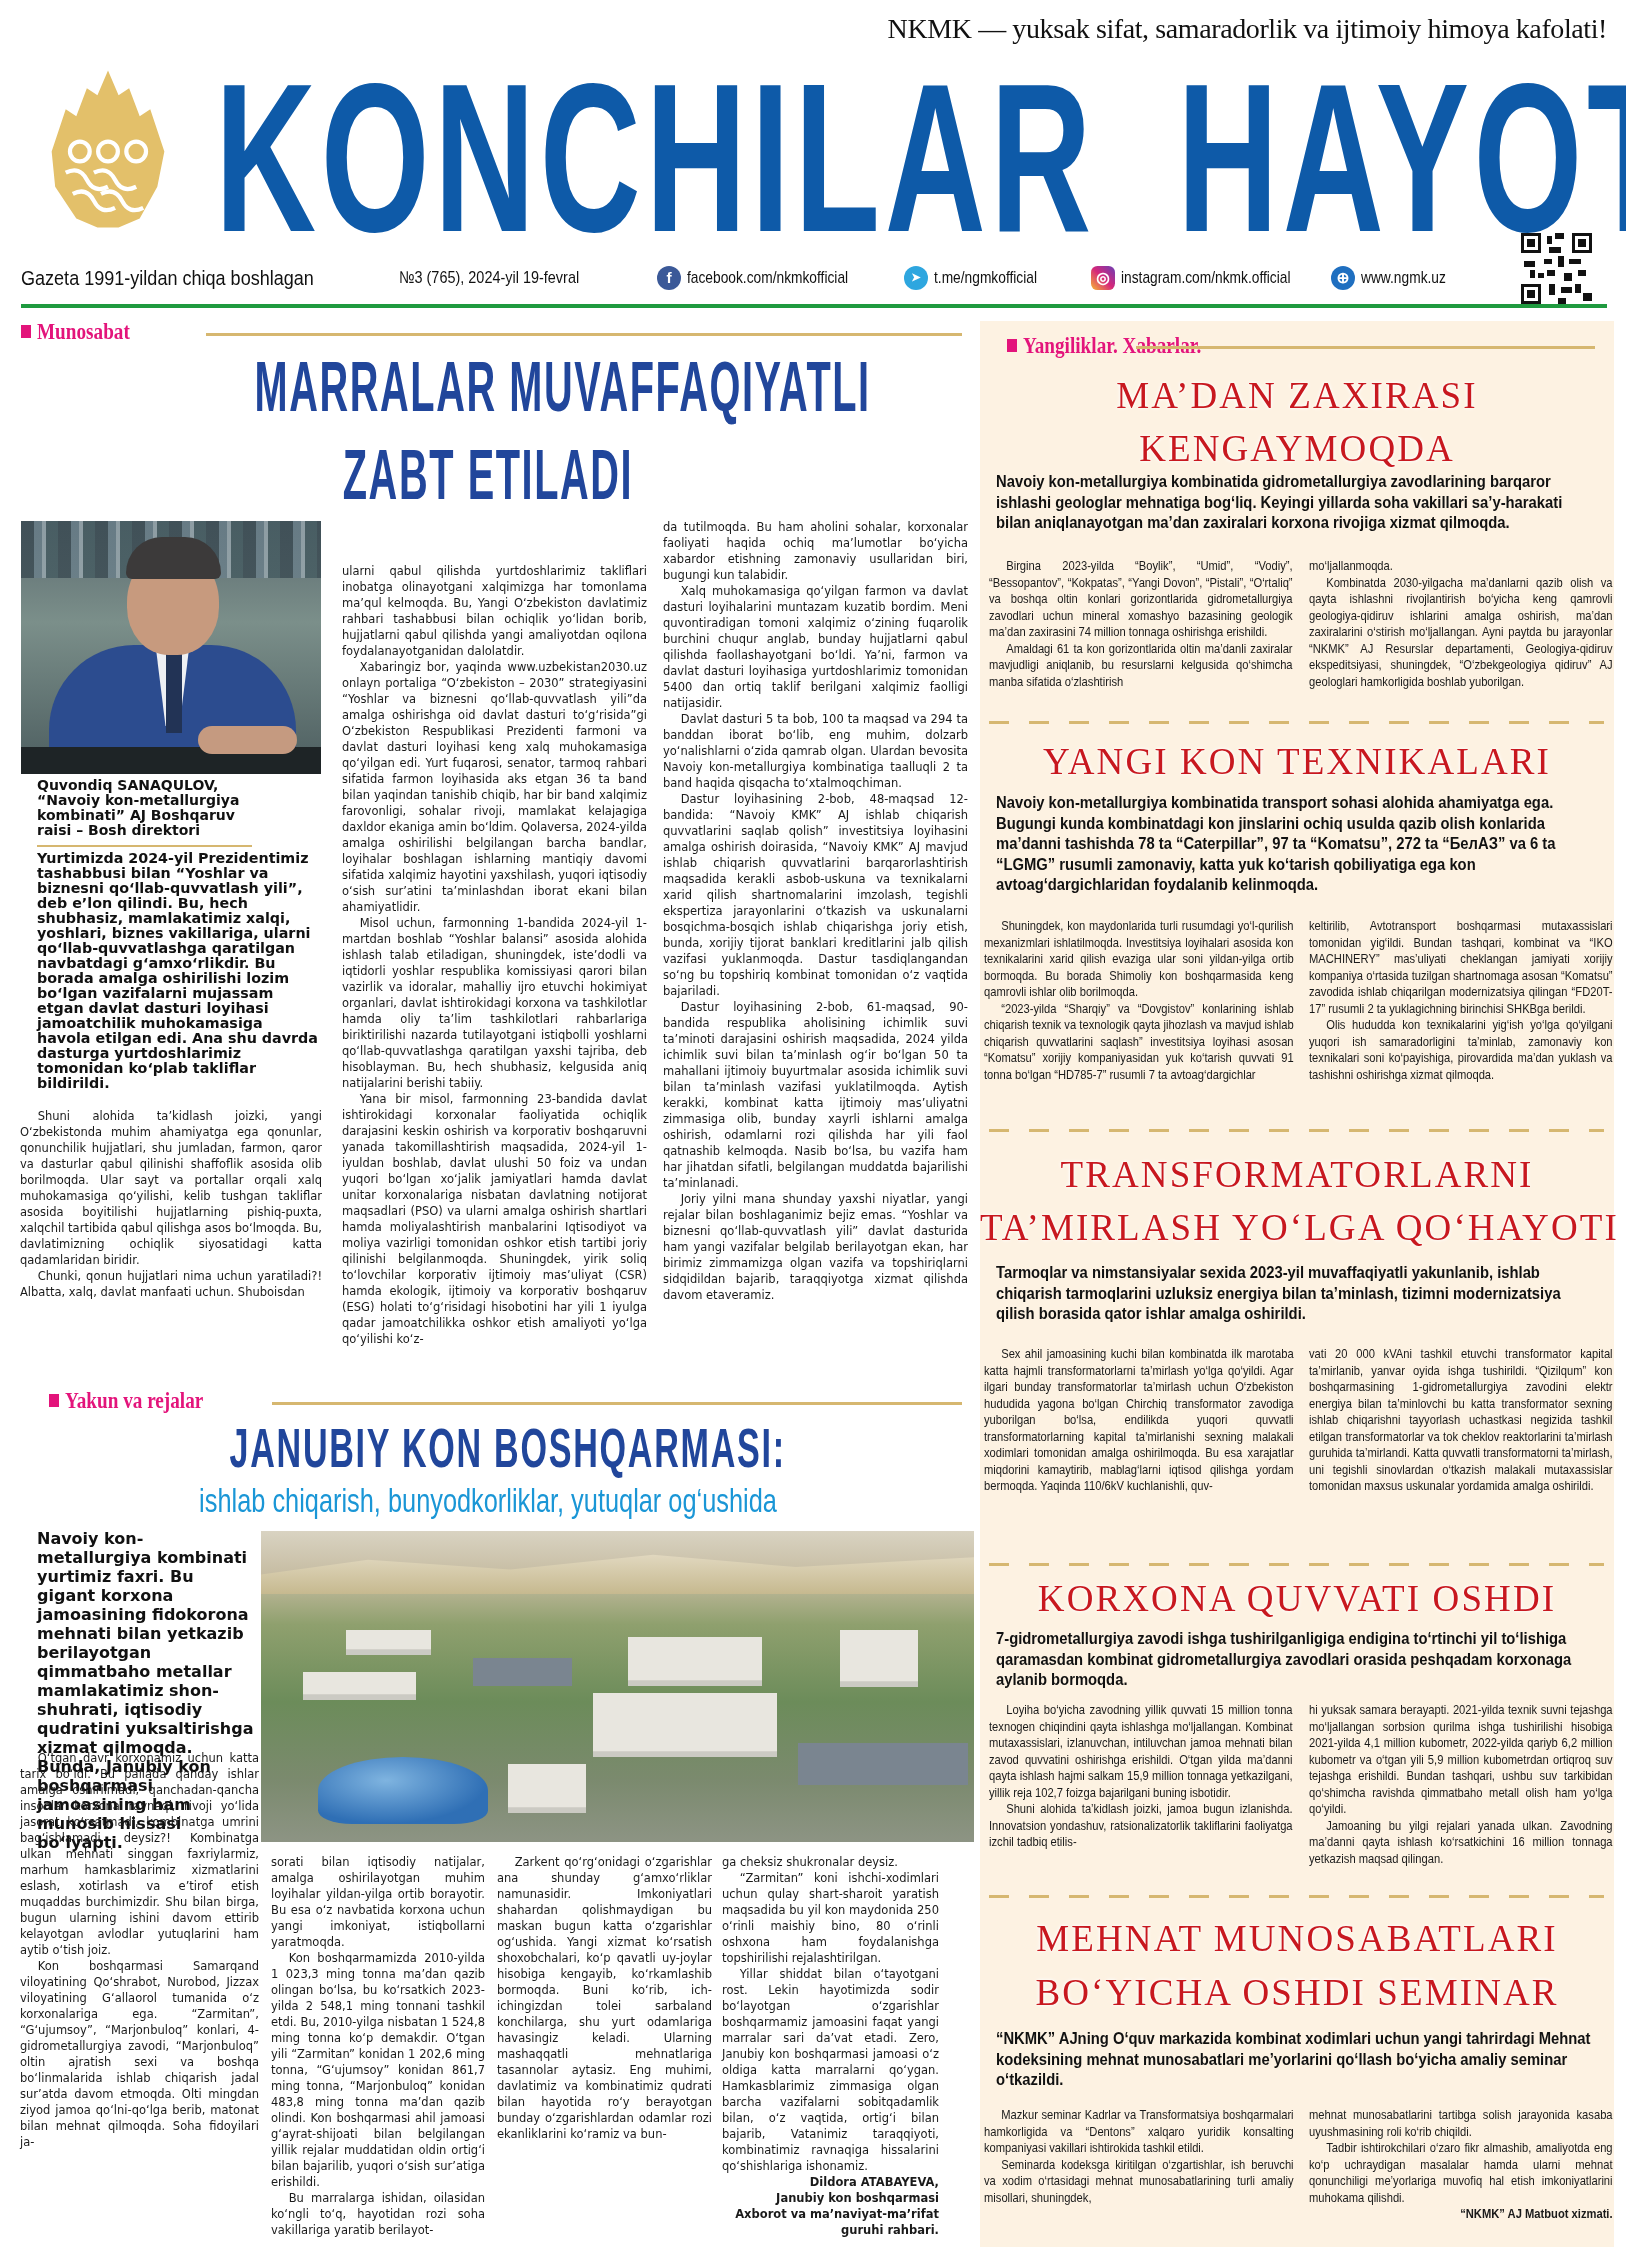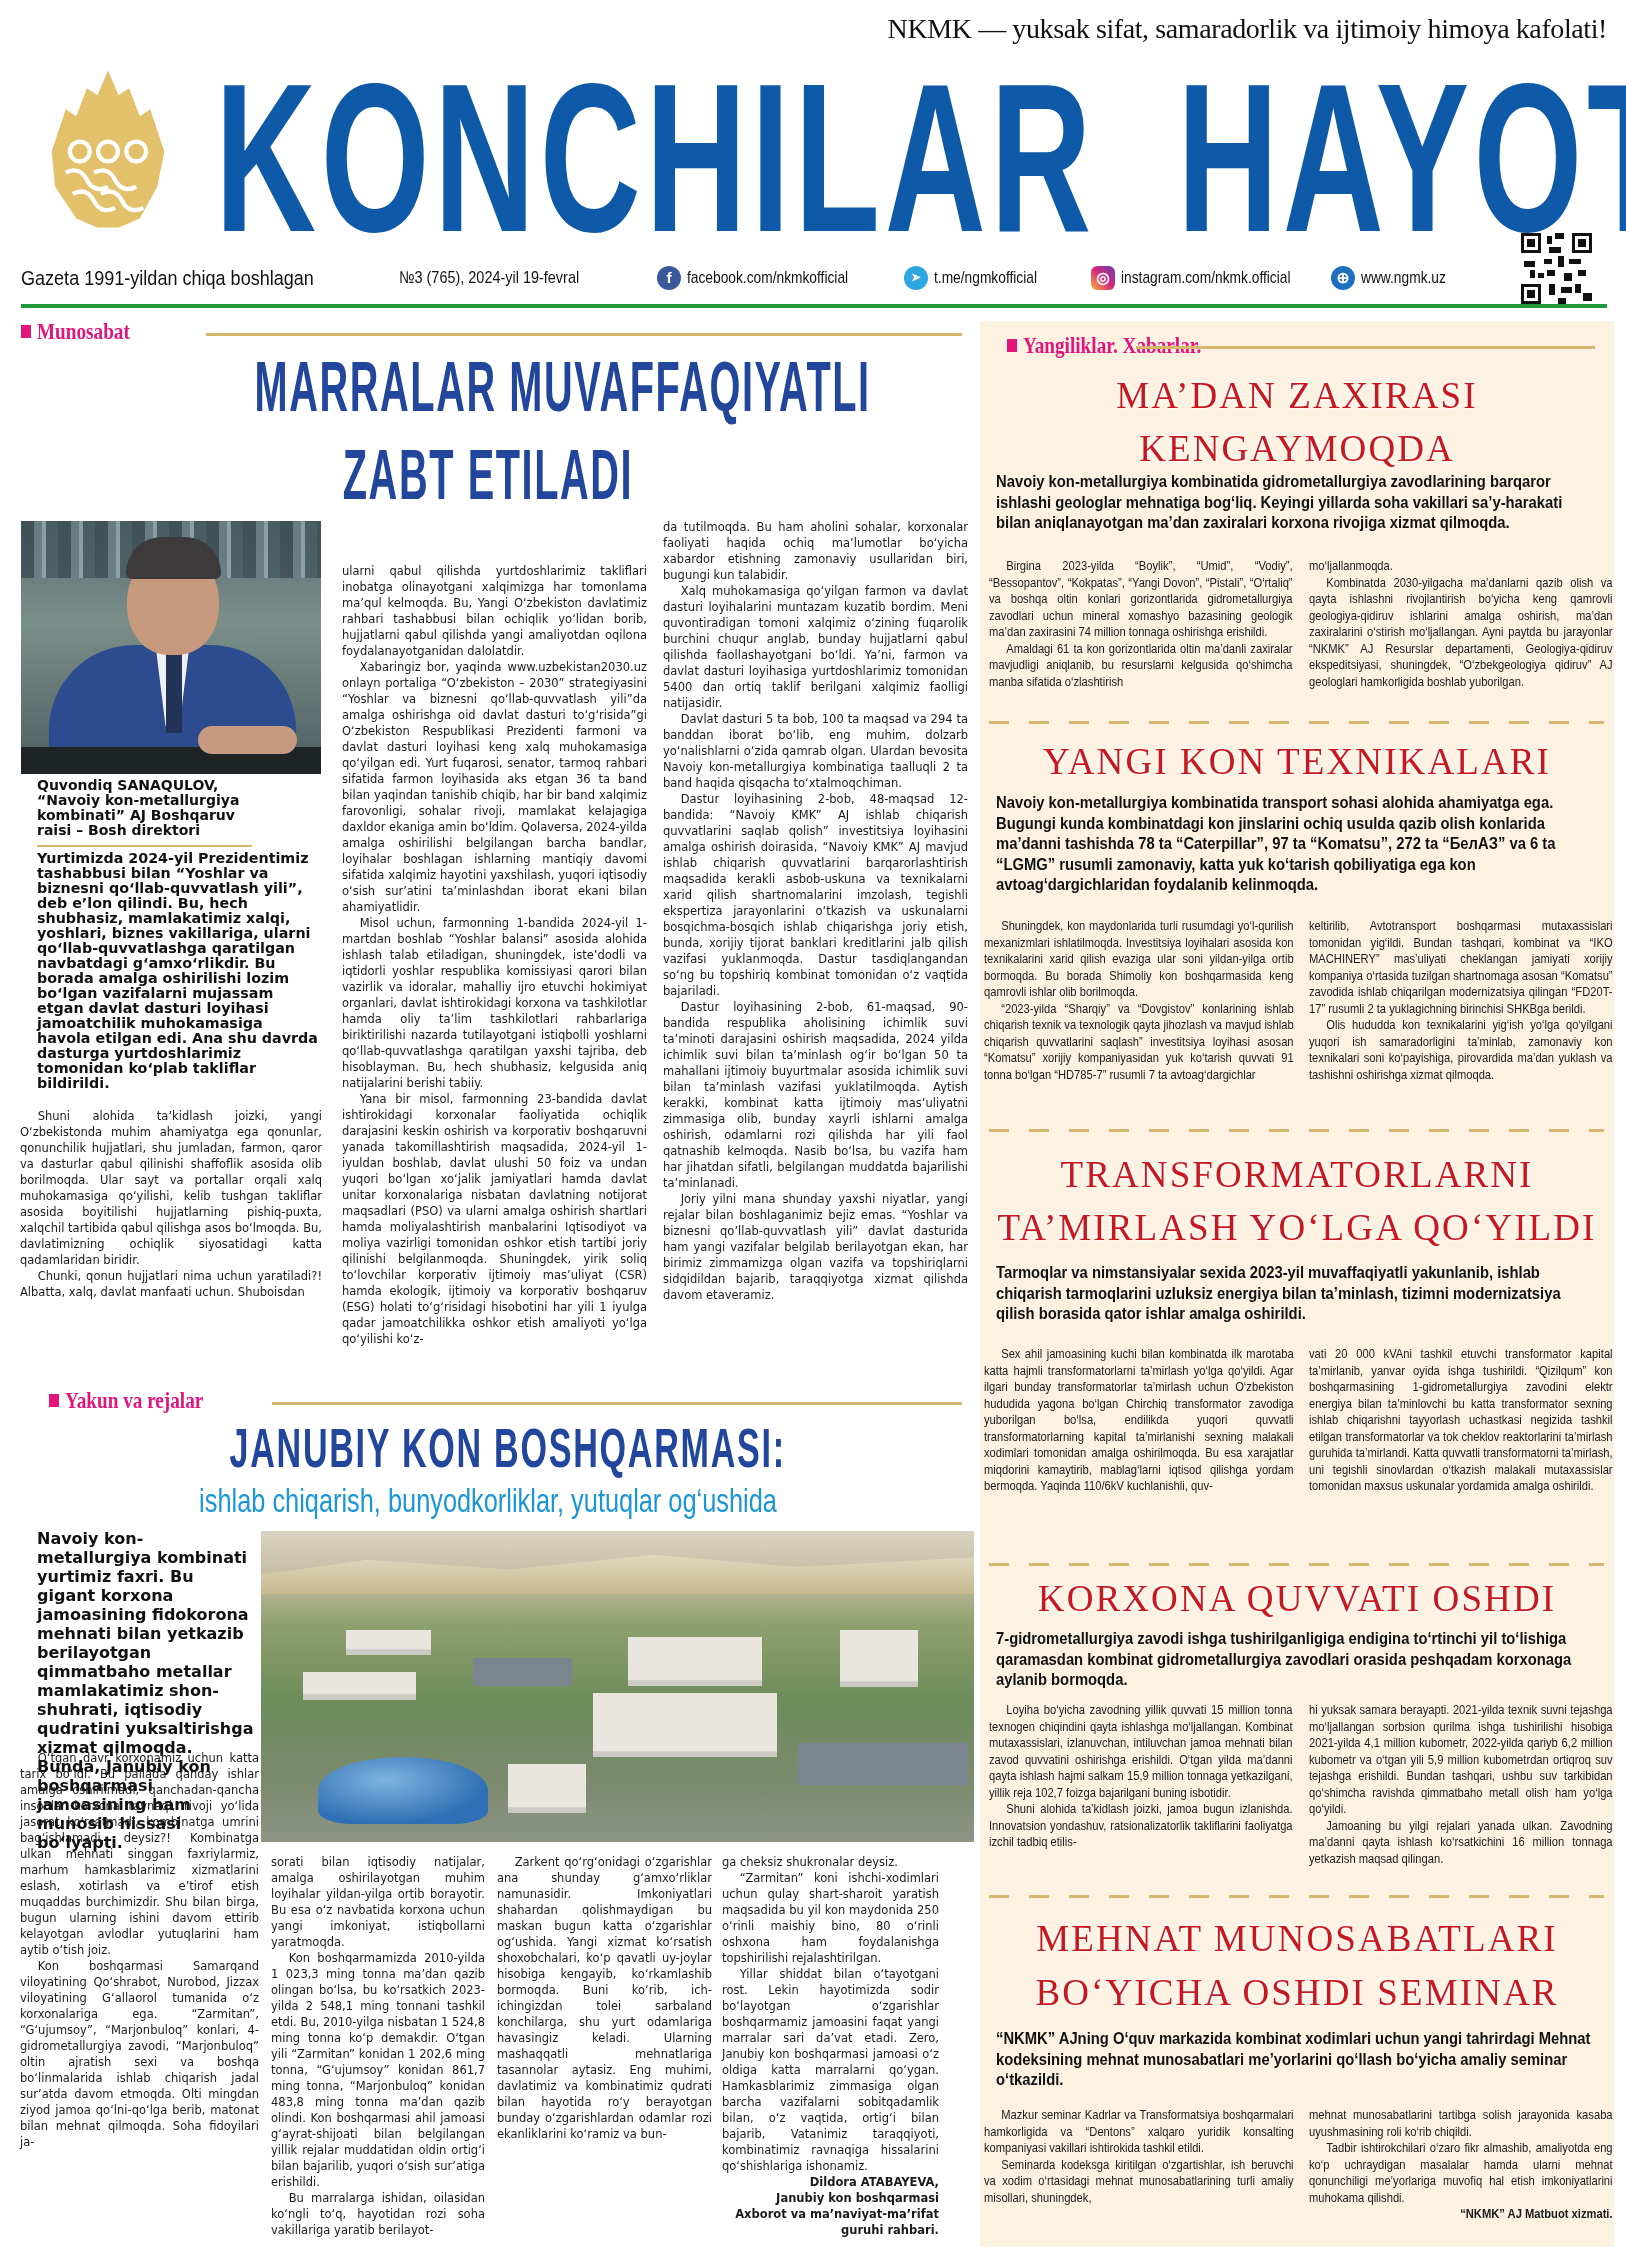--- a/index.html
+++ b/index.html
@@ -267,21 +267,21 @@
   <p>Shuningdek, kon maydonlarida turli rusumdagi yo‘l-qurilish mexanizmlari ishlatilmoqda. Investitsiya loyihalari asosida kon texnikalarini xarid qilish evaziga ular soni yildan-yilga ortib bormoqda. Bu borada Shimoliy kon boshqarmasida keng qamrovli ishlar olib borilmoqda.</p>
   <p>“2023-yilda “Sharqiy” va “Dovgistov” konlarining ishlab chiqarish texnik va texnologik qayta jihozlash va mavjud ishlab chiqarish quvvatlarini saqlash” investitsiya loyihasi asosan “Komatsu” xorijiy kompaniyasidan yuk ko‘tarish quvvati 91 tonna bo‘lgan “HD785-7” rusumli 7 ta avtoag‘dargichlar</p>
 </div>
 <div class="rcol" style="left:1309px; top:918px; width:353px;">
   <p style="text-indent:0">keltirilib, Avtotransport boshqarmasi mutaxassislari tomonidan yig‘ildi. Bundan tashqari, kombinat va “IKO MACHINERY” mas’uliyati cheklangan jamiyati xorijiy kompaniya o‘rtasida tuzilgan shartnomaga asosan “Komatsu” zavodida ishlab chiqarilgan modernizatsiya qilingan “FD20T-17” rusumli 2 ta yuklagichning birinchisi SHKBga berildi.</p>
   <p>Olis hududda kon texnikalarini yig‘ish yo‘lga qo‘yilgani yuqori ish samaradorligini ta’minlab, zamonaviy kon texnikalari soni ko‘payishiga, pirovardida ma’dan yuklash va tashishni oshirishga xizmat qilmoqda.</p>
 </div>
 <div class="dash-rule" style="top:1129px;"></div>
 
 <div class="red-head" style="top:1153px;">TRANSFORMATORLARNI</div>
-<div class="red-head" style="top:1206px;">TA’MIRLASH YO‘LGA QO‘YILDI</div>
+<div class="red-head" style="top:1206px;">TA’MIRLASH YO‘LGA QO‘HAYOTI</div>
 <div class="lead-right" style="top:1263px;">Tarmoqlar va nimstansiyalar sexida 2023-yil muvaffaqiyatli yakunlanib, ishlab chiqarish tarmoqlarini uzluksiz energiya bilan ta’minlash, tizimni modernizatsiya qilish borasida qator ishlar amalga oshirildi.</div>
 <div class="rcol" style="left:984px; top:1346px; width:360px;">
   <p>Sex ahil jamoasining kuchi bilan kombinatda ilk marotaba katta hajmli transformatorlarni ta’mirlash yo‘lga qo‘yildi. Agar ilgari bunday transformatorlar ta’mirlash uchun O‘zbekiston hududida yagona bo‘lgan Chirchiq transformator zavodiga yuborilgan bo‘lsa, endilikda yuqori quvvatli transformatorlarning kapital ta’mirlanishi sexning malakali xodimlari tomonidan amalga oshirilmoqda. Bu esa xarajatlar miqdorini kamaytirib, mablag‘larni iqtisod qilishga yordam bermoqda. Yaqinda 110/6kV kuchlanishli, quv-</p>
 </div>
 <div class="rcol" style="left:1309px; top:1346px; width:353px;">
   <p style="text-indent:0">vati 20 000 kVAni tashkil etuvchi transformator kapital ta’mirlanib, yanvar oyida ishga tushirildi. “Qizilqum” kon boshqarmasining 1-gidrometallurgiya zavodini elektr energiya bilan ta’minlovchi bu katta transformator sexning ishlab chiqarishni tayyorlash uchastkasi negizida tashkil etilgan transformatorlar va tok cheklov reaktorlarini ta’mirlash guruhida ta’mirlandi. Katta quvvatli transformatorni ta’mirlash, uni tegishli sinovlardan o‘tkazish malakali mutaxassislar tomonidan maxsus uskunalar yordamida amalga oshirildi.</p>
 </div>
 <div class="dash-rule" style="top:1563px;"></div>
 
 <div class="red-head" style="top:1577px;">KORXONA QUVVATI OSHDI</div>

